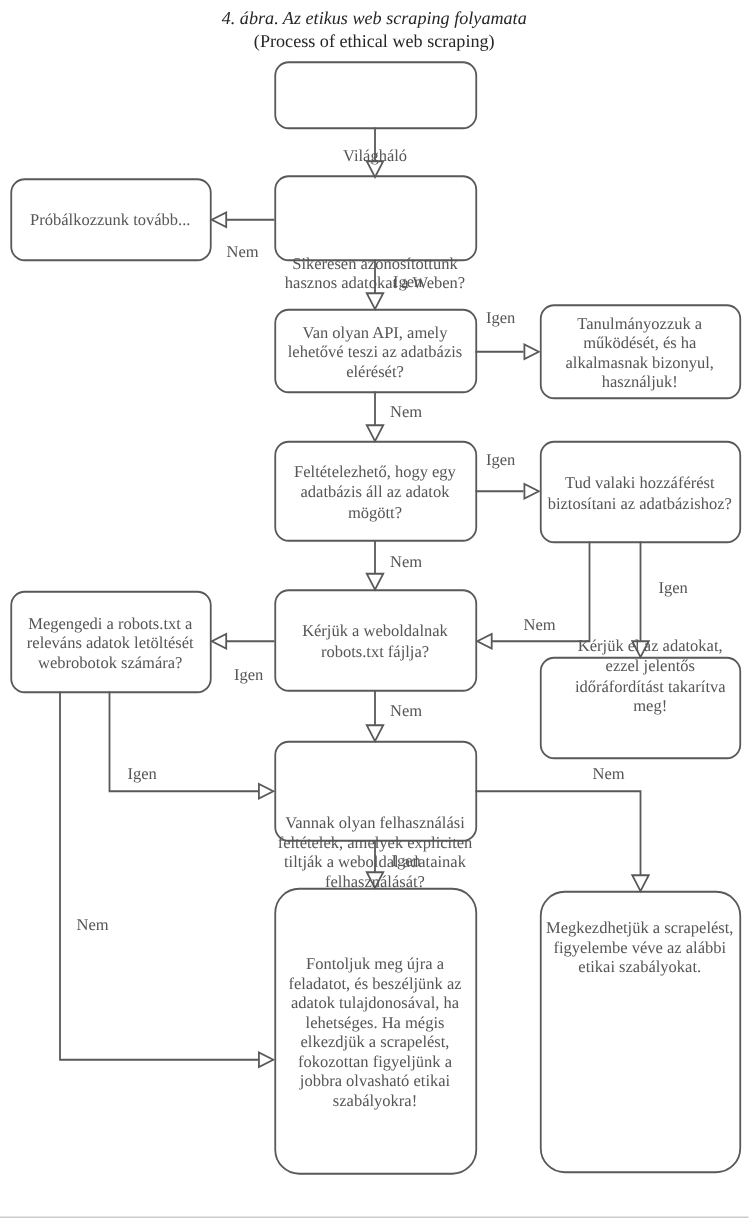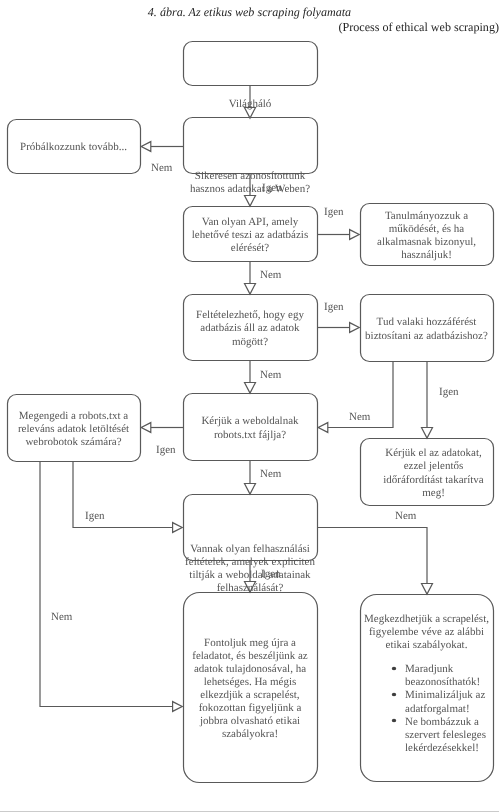--- a/index.html
+++ b/index.html
@@ -2,21 +2,21 @@
 <html><head>
 <meta charset="utf-8">
 <style>
   html,body{margin:0;padding:0;background:#ffffff;}
   body{width:499px;height:812px;position:relative;overflow:hidden;
        font-family:"Liberation Serif",serif;color:#55555c;
        -webkit-font-smoothing:antialiased;text-rendering:geometricPrecision;}
   #stage{position:absolute;left:0;top:0;width:436px;height:812px;filter:grayscale(1);}
   .title{position:absolute;left:0;width:499px;text-align:center;color:#262626;font-size:12.1px;}
   .t1{top:5px;font-style:italic;}
-  .t2{top:20px;text-align:right;}
+  .t2{top:20px;}
   svg#wires{position:absolute;left:0;top:0;width:499px;height:812px;}
   .node{position:absolute;display:flex;align-items:center;justify-content:center;
         text-align:center;box-sizing:border-box;padding-top:4px;}
   .node .lbl{display:block;line-height:13.1px;font-size:11px;color:#55555c;}
   .elabel{position:absolute;font-size:11px;color:#55555c;line-height:11px;white-space:nowrap;}
   .bullets{margin:0;padding:0;list-style:none;text-align:left;}
   .bullets li{position:relative;padding-left:13px;line-height:13.1px;font-size:11px;}
   .bullets li:before{content:"";position:absolute;left:0.2px;top:3.3px;
                      width:3.4px;height:3.4px;border-radius:50%;background:#3d3d3d;
                      box-shadow:0 0 0.5px 0.2px rgba(61,61,61,.55);}
@@ -102,21 +102,21 @@
   </div>
 
   <div class="node" style="left:183px;top:294px;width:134px;height:66px;justify-content:flex-end;">
     <span class="lbl">Feltételezhető, hogy egy adatbázis áll az adatok mögött?</span>
   </div>
 
   <div class="node" style="left:360px;top:294px;width:133px;height:67px;">
     <span class="lbl">Tud valaki hozzáférést biztosítani az adatbázishoz?</span>
   </div>
 
-  <div class="node" style="left:360px;top:438px;width:133px;height:67px;padding-left:14px;">
+  <div class="node" style="left:360px;top:416px;width:133px;height:67px;padding-left:14px;">
     <span class="lbl">Kérjük el az adatokat, ezzel jelentős időráfordítást takarítva meg!</span>
   </div>
 
   <div class="node" style="left:183px;top:393px;width:134px;height:67px;">
     <span class="lbl">Kérjük a weboldalnak robots.txt fájlja?</span>
   </div>
 
   <div class="node" style="left:7px;top:394px;width:133px;height:67px;">
     <span class="lbl">Megengedi a robots.txt a releváns adatok letöltését webrobotok számára?</span>
   </div>
@@ -126,31 +126,20 @@
   </div>
 
   <div class="node" style="left:183px;top:592px;width:134px;height:190px;padding:4px 7px 0 7px;">
     <span class="lbl">Fontoljuk meg újra a feladatot, és beszéljünk az adatok tulajdonosával, ha lehetséges. Ha mégis elkezdjük a scrapelést, fokozottan figyeljünk a jobbra olvasható etikai szabályokra!</span>
   </div>
 
   <div class="node" style="left:360px;top:594px;width:133px;height:187px;display:block;">
     <div class="beginhead">
       <span class="lbl">Megkezdhetjük a scrapelést, figyelembe véve az alábbi etikai szabályokat.</span>
     </div>
-    <ul class="bullets">
-      <li>
-          <span>Maradjunk beazonosíthatók!</span>
-        </li>
-      <li>
-          <span>Minimalizáljuk az adatforgalmat!</span>
-        </li>
-      <li>
-          <span>Ne bombázzuk a szervert felesleges lekérdezésekkel!</span>
-        </li>
-    </ul>
   </div>
 
   <div class="elabel" style="left:151px;top:163px;">Nem</div>
   <div class="elabel" style="left:262px;top:183px;">Igen</div>
   <div class="elabel" style="left:324px;top:207px;">Igen</div>
   <div class="elabel" style="left:260px;top:270px;">Nem</div>
   <div class="elabel" style="left:324px;top:302px;">Igen</div>
   <div class="elabel" style="left:260px;top:370px;">Nem</div>
   <div class="elabel" style="left:439px;top:387px;">Igen</div>
   <div class="elabel" style="left:349px;top:412px;">Nem</div>

